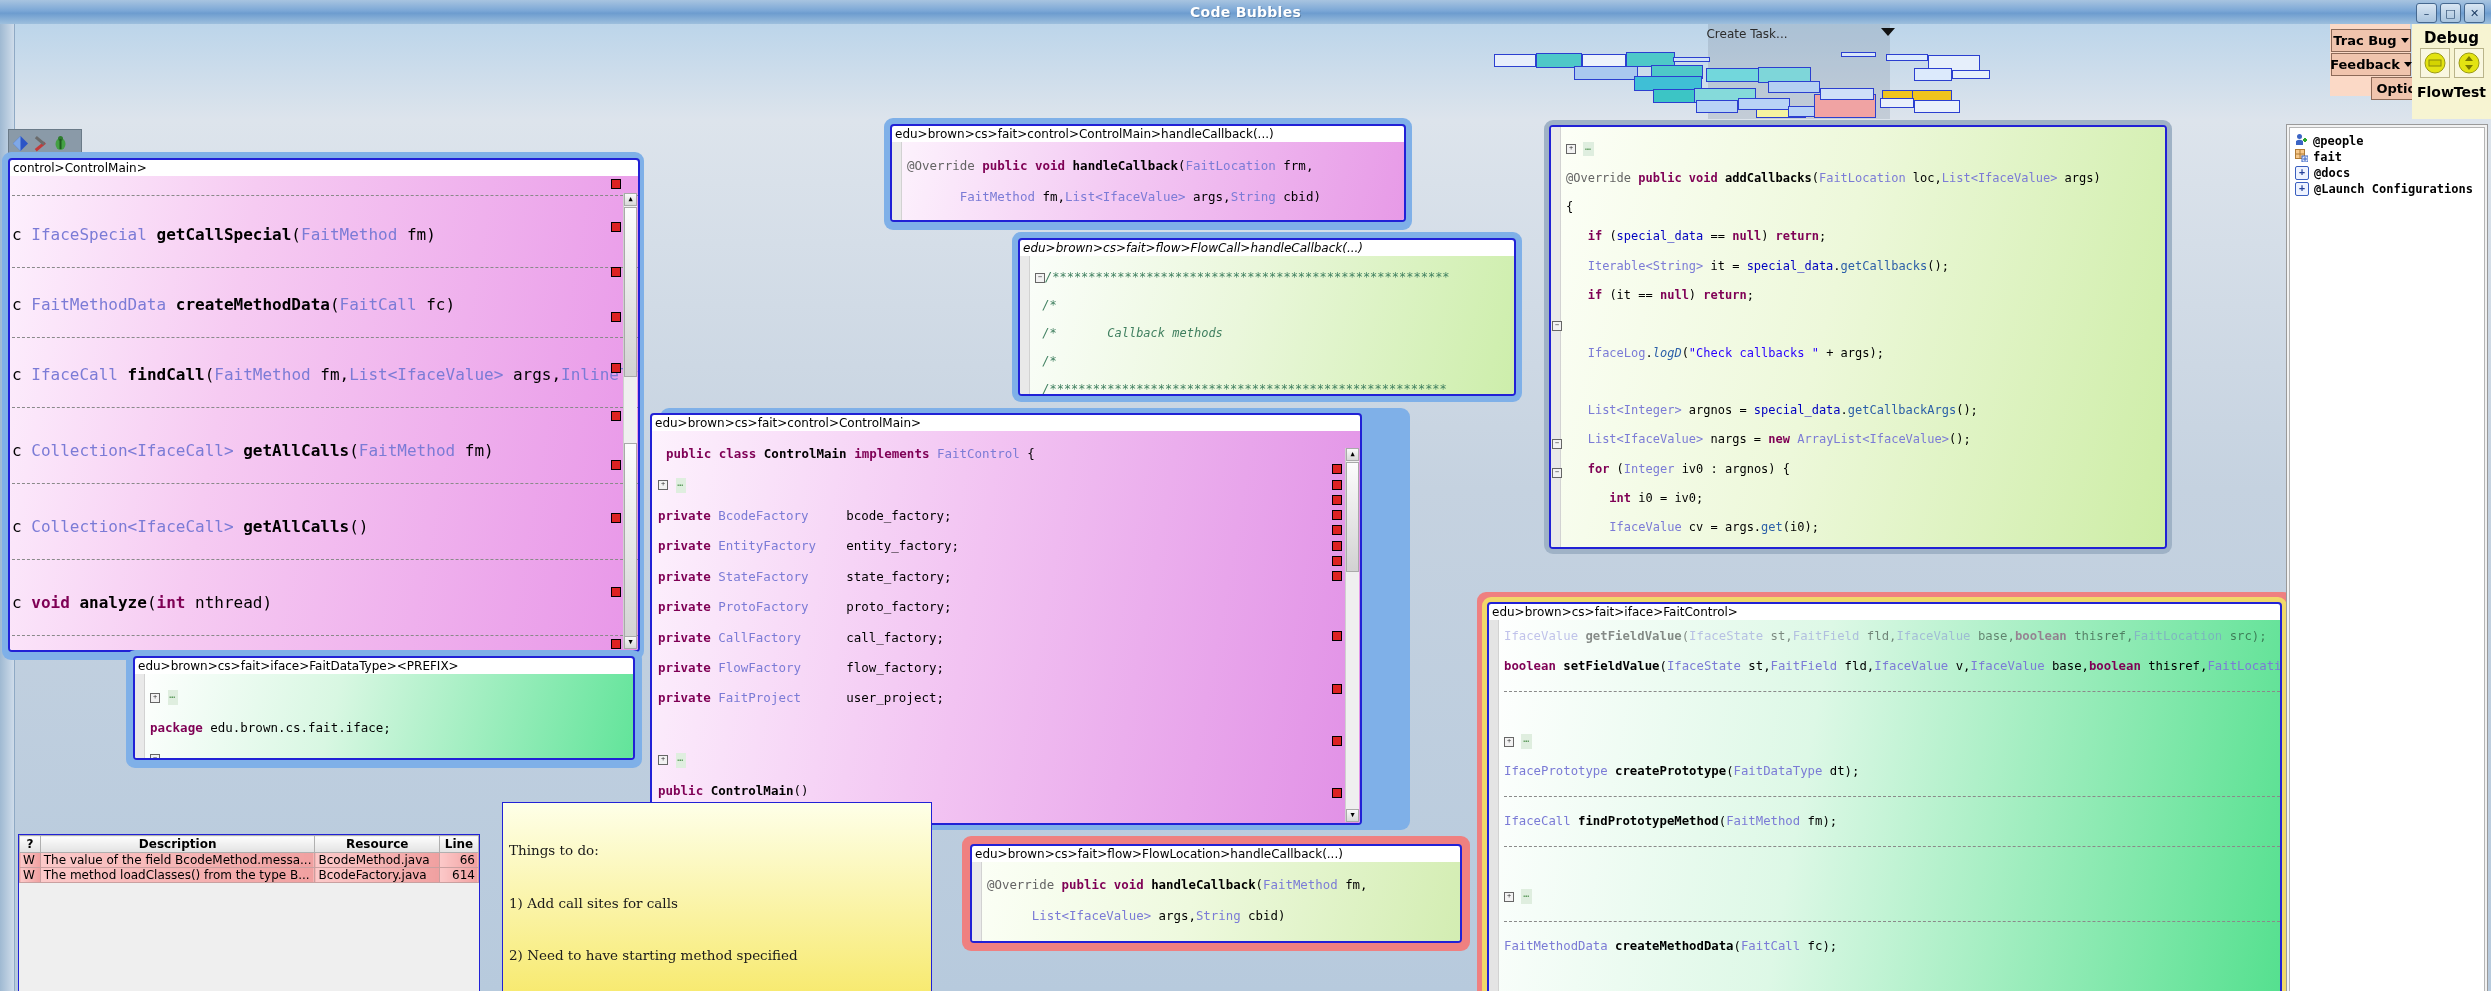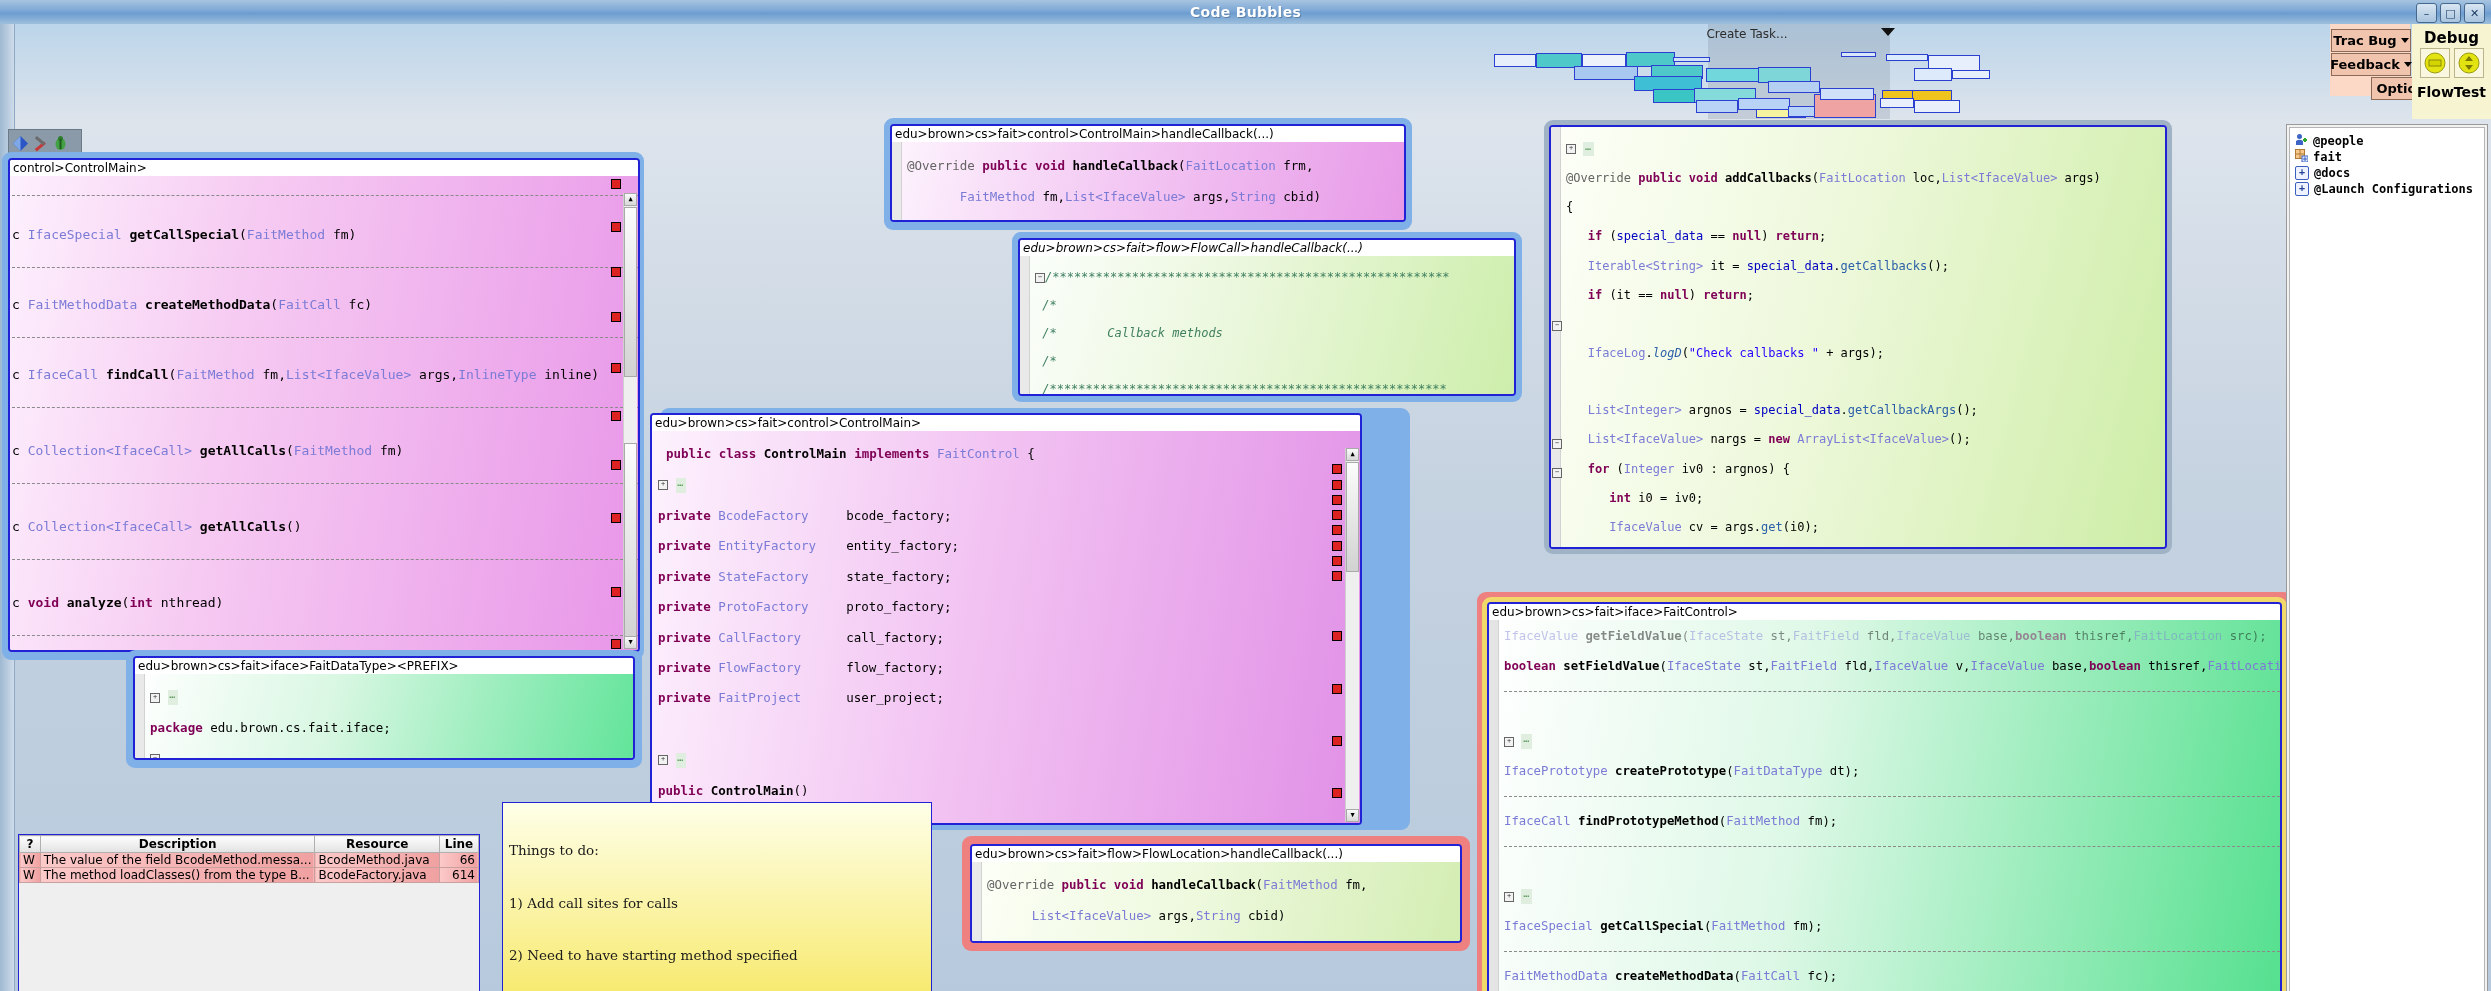--- a/index.html
+++ b/index.html
@@ -55,20 +55,21 @@
   
   .bubble{position:absolute;box-sizing:border-box;}
   .bb-border{
     position:absolute;inset:0;border:2px solid #2121d6;border-radius:4px;
     background:#fff;overflow:hidden;
   }
   .bb-head{
     height:16px;line-height:16px;padding:0 3px;font-size:12px;color:#000;
     background:#ffffff;white-space:nowrap;overflow:hidden;
     font-family:"DejaVu Sans",sans-serif;
+    border-radius:8px;
   }
   .bb-body{
     position:absolute;left:0;right:0;top:16px;bottom:0;overflow:hidden;
     font-family:"DejaVu Sans Mono",monospace;font-size:11.5px;line-height:13.5px;
     white-space:pre;padding:1px 0 0 0;
   }
   .gutter{position:absolute;left:0;top:0;bottom:0;width:9px;background:#e9e9e9;
      border-right:1px solid #d2d2d2;}
   .code{position:absolute;left:11px;right:0;top:0;padding-left:4px;}
 
@@ -222,21 +223,21 @@
             <rect x="7.5" y="4" width="2" height="10" fill="#1d5c1d"></rect>
           </svg>
       </span>
     </div>
 
     <div class="glow-blue" style="left:2px;top:128px;width:642px;height:508px;"></div>
     <div class="bubble" style="left:8px;top:134px;width:632px;height:494px;">
       <div class="bb-border">
         <div class="bb-head">control&gt;ControlMain&gt;</div>
         <div class="bb-body" style="background:linear-gradient(100deg,#fdf0fd 0%,#f6cbf2 35%,#e896e8 100%);">
-          <div class="code" style="font-size:13px;line-height:15px;left:0;padding-left:2px;">
+          <div class="code" style="font-size:16px;line-height:15px;left:0;padding-left:2px;">
 <div class="sep" style="margin:4px 0 0 0;"></div><div style="height:16px"></div>
 <div><span class="plain">c </span><span class="ty">IfaceSpecial</span> <span class="mname">getCallSpecial</span><span class="plain">(</span><span class="ty">FaitMethod</span><span class="plain"> fm)</span></div>
 <div style="height:8px"></div><div class="sep"></div><div style="height:12px"></div>
 <div><span class="plain">c </span><span class="ty">FaitMethodData</span> <span class="mname">createMethodData</span><span class="plain">(</span><span class="ty">FaitCall</span><span class="plain"> fc)</span></div>
 <div style="height:8px"></div><div class="sep"></div><div style="height:12px"></div>
 <div><span class="plain">c </span><span class="ty">IfaceCall</span> <span class="mname">findCall</span><span class="plain">(</span><span class="ty">FaitMethod</span><span class="plain"> fm,</span><span class="ty">List&lt;IfaceValue&gt;</span><span class="plain"> args,</span><span class="ty">InlineType</span><span class="plain"> inline)</span></div>
 <div style="height:8px"></div><div class="sep"></div><div style="height:18px"></div>
 <div><span class="plain">c </span><span class="ty">Collection&lt;IfaceCall&gt;</span> <span class="mname">getAllCalls</span><span class="plain">(</span><span class="ty">FaitMethod</span><span class="plain"> fm)</span></div>
 <div style="height:8px"></div><div class="sep"></div><div style="height:18px"></div>
 <div><span class="plain">c </span><span class="ty">Collection&lt;IfaceCall&gt;</span> <span class="mname">getAllCalls</span><span class="plain">()</span></div>
@@ -440,21 +441,20 @@
 <div><span class="kw">boolean</span> <span class="mname">setFieldValue</span><span class="plain">(</span><span class="ty">IfaceState</span><span class="plain"> st,</span><span class="ty">FaitField</span><span class="plain"> fld,</span><span class="ty">IfaceValue</span><span class="plain"> v,</span><span class="ty">IfaceValue</span><span class="plain"> base,</span><span class="kw">boolean</span><span class="plain"> thisref,</span><span class="ty">FaitLocation</span></div>
 <div class="sep"></div>
 <div style="height:10px"></div>
 <div><span class="fold">+</span> <span class="dots">⋯</span></div>
 <div><span class="ty">IfacePrototype</span> <span class="mname">createPrototype</span><span class="plain">(</span><span class="ty">FaitDataType</span><span class="plain"> dt);</span></div>
 <div class="sep"></div>
 <div><span class="ty">IfaceCall</span> <span class="mname">findPrototypeMethod</span><span class="plain">(</span><span class="ty">FaitMethod</span><span class="plain"> fm);</span></div>
 <div class="sep"></div>
 <div style="height:10px"></div>
 <div><span class="fold">+</span> <span class="dots">⋯</span></div>
-<div><span class="ty">IfaceSpecial</span> <span class="mname">getCallSpecial</span><span class="plain">(</span><span class="ty">FaitMethod</span><span class="plain"> fm);</span></div>
 <div class="sep"></div>
 <div><span class="ty">FaitMethodData</span> <span class="mname">createMethodData</span><span class="plain">(</span><span class="ty">FaitCall</span><span class="plain"> fc);</span></div>
 
 
 
 
 
 
 
 

